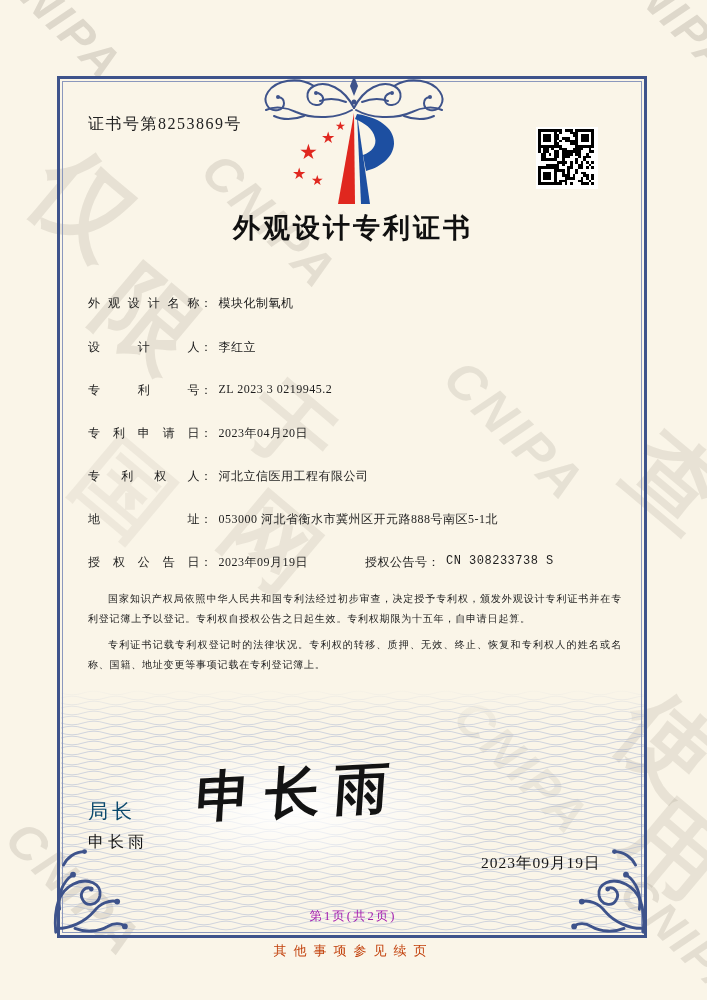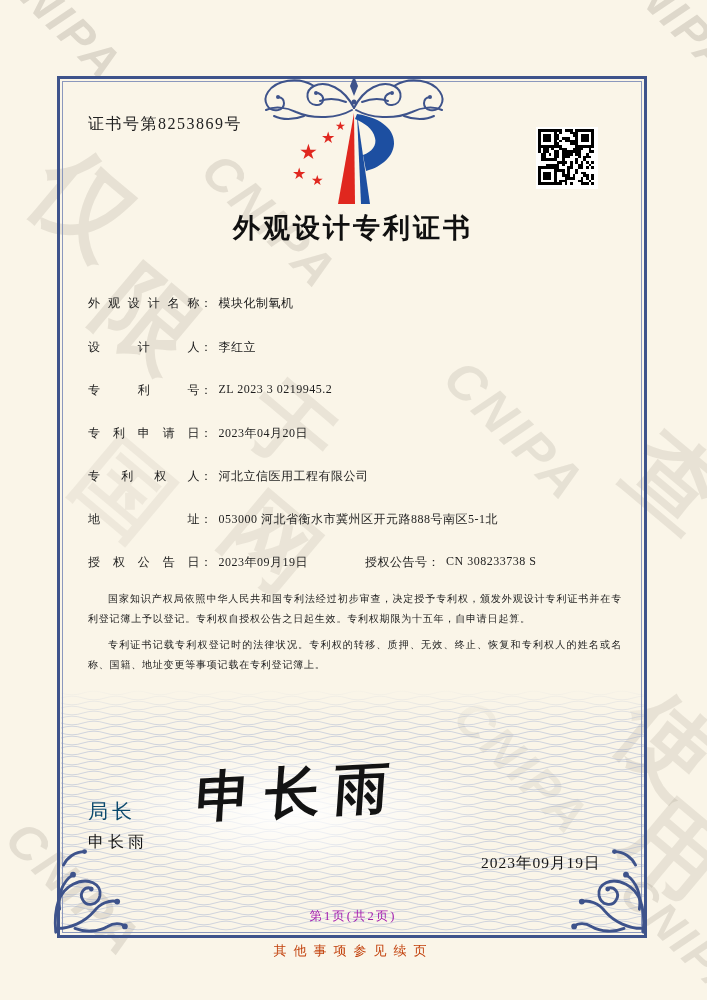--- a/index.html
+++ b/index.html
@@ -20,21 +20,21 @@
   .logo{position:absolute;left:291px;top:110px;width:112px;height:97px;z-index:4;}
   .logo .star{position:absolute;color:#e0271f;line-height:1;}
   .qr{position:absolute;left:536px;top:127px;width:62px;height:62px;background:#fff;padding:2px;box-sizing:border-box;z-index:4;}
   .title{position:absolute;left:58px;top:210px;width:590px;text-align:center;font-size:27px;font-weight:700;letter-spacing:3px;color:#101010;z-index:4;}
 
   
   .frow{position:absolute;left:88px;width:540px;height:24px;font-size:12px;color:#1d1d1d;z-index:4;letter-spacing:0.5px;}
   .flabel{display:inline-block;width:112px;text-align:justify;text-align-last:justify;vertical-align:top;}
   .fcolon{display:inline-block;vertical-align:top;}
   .fvalue{display:inline-block;vertical-align:top;margin-left:6px;letter-spacing:0.5px;}
-  .pair2{position:absolute;left:277px;top:0;white-space:nowrap;}
+  .pair2{position:absolute;left:277px;top:0;white-space:nowrap;font-family:Liberation Mono, monospace;}
 
   
   .body-text{position:absolute;left:88px;top:589px;width:534px;font-size:10px;line-height:20px;color:#1d1d1d;z-index:4;letter-spacing:0.8px;text-align:justify;}
   .body-text p{margin:0 0 6px 0;text-indent:2em;}
 
   
   .waves{position:absolute;left:61px;top:690px;z-index:2;pointer-events:none;}
   .wave-fade{position:absolute;left:61px;top:688px;width:583px;height:40px;background:linear-gradient(#faf5e8,rgba(250,245,232,0));z-index:2;pointer-events:none;}
   .sig-glow{position:absolute;left:80px;top:742px;width:420px;height:140px;background:radial-gradient(closest-side,rgba(255,255,255,0.95),rgba(255,255,255,0));z-index:2;pointer-events:none;}
 

